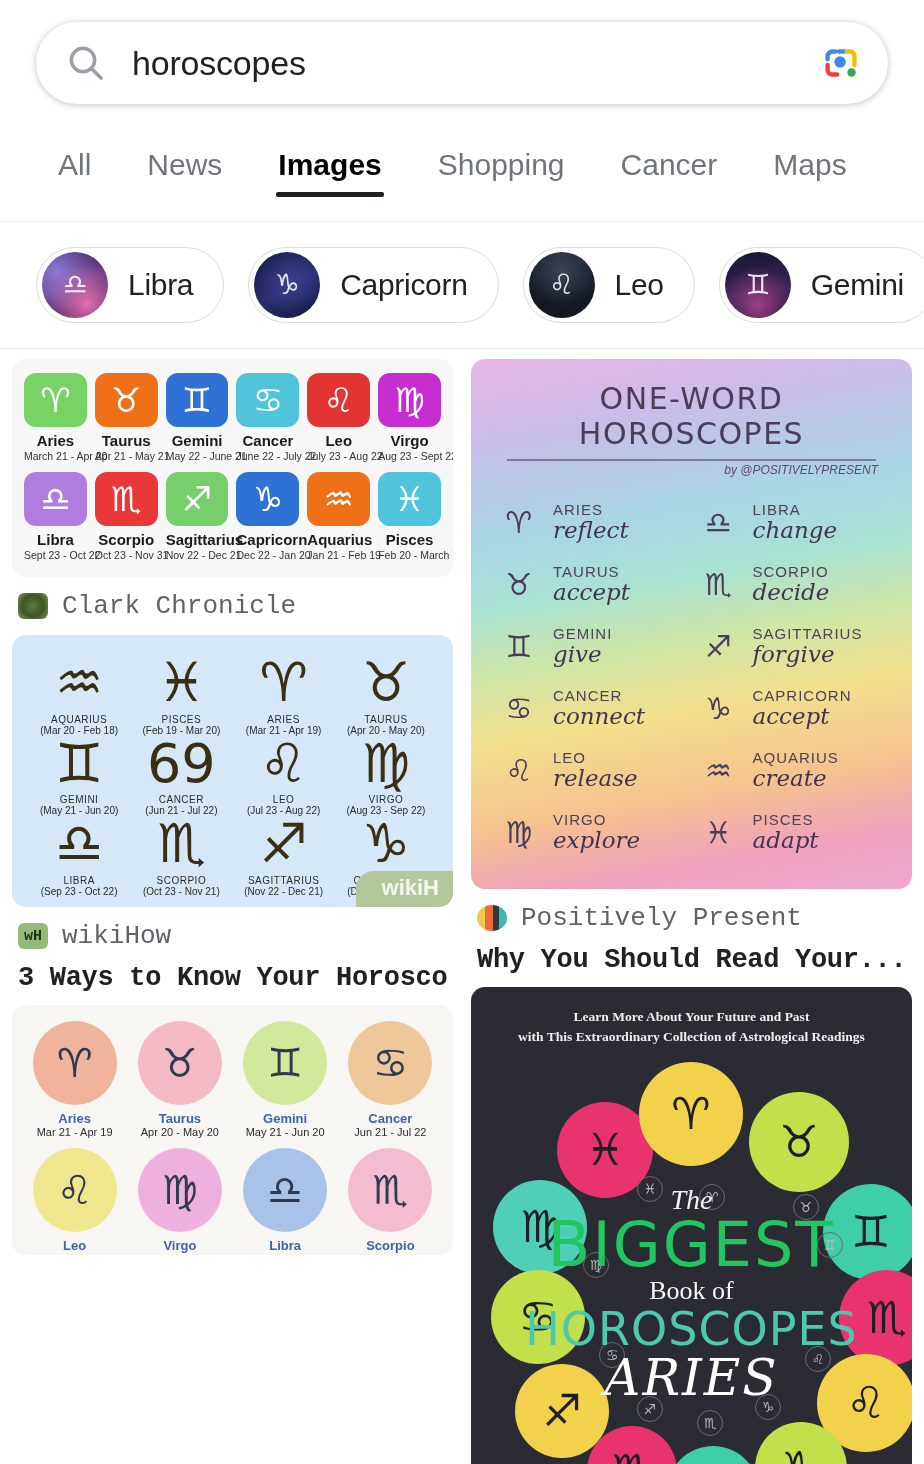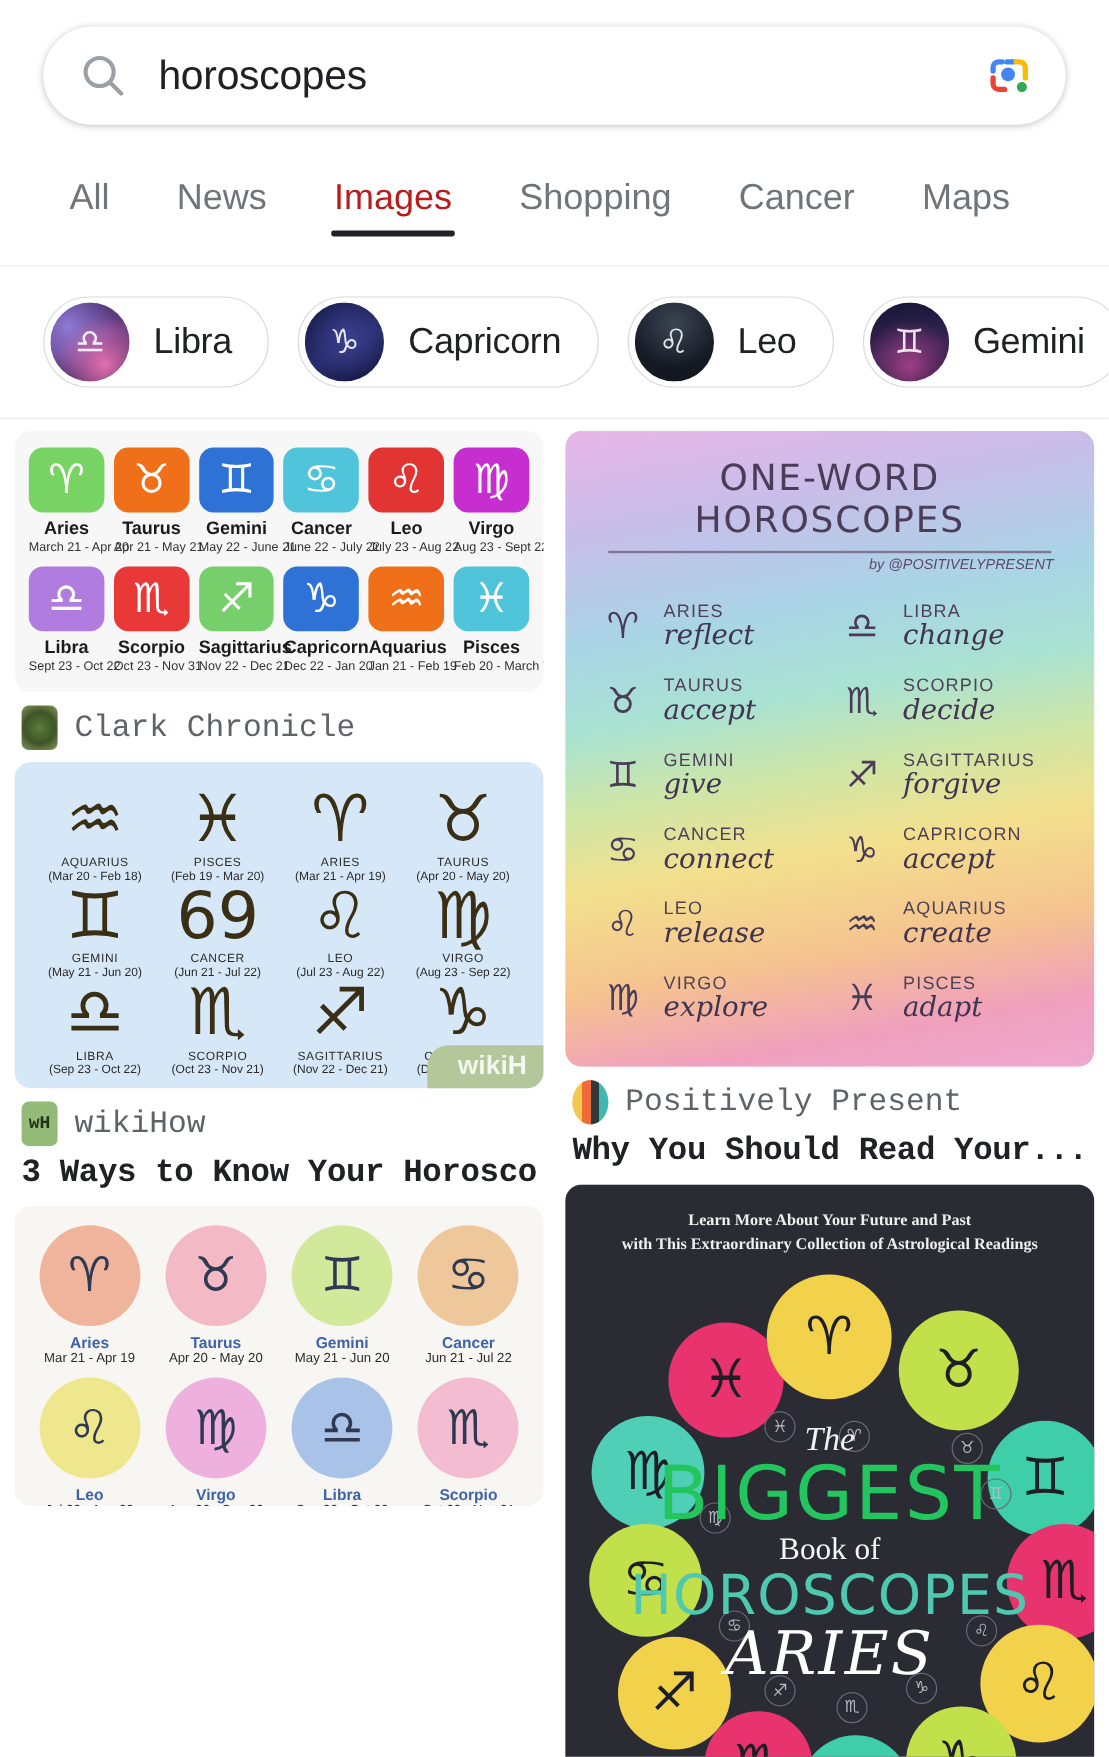--- a/index.html
+++ b/index.html
@@ -43,21 +43,21 @@
     white-space: nowrap;
   }
   .tab {
     position: relative;
     font-size: 30px;
     color: #70757a;
     padding: 16px 28px 0 28px;
     height: 89px;
     cursor: pointer;
   }
-  .tab.active { color: #b91c1c; font-weight: normal; }
+  .tab.active { color: #000000; font-weight: bold; }
   .tab.active::after {
     content: "";
     position: absolute;
     left: 26px; right: 26px; bottom: 24px;
     height: 5px; background: #202124; border-radius: 2px;
   }
 
   
   .chips {
     height: 127px;
@@ -122,21 +122,21 @@
     width: 100%;
     border-radius: 14px;
     overflow: hidden;
     position: relative;
   }
   .meta { padding: 12px 6px 0 6px; font-family: Liberation Mono, monospace; }
   .src {
     display: flex; align-items: center; gap: 14px;
     height: 34px;
   }
-  .favicon { width: 30px; height: 37px; flex: 0 0 30px; border-radius: 6px; overflow: hidden; position: relative; }
+  .favicon { width: 30px; height: 26px; flex: 0 0 30px; border-radius: 6px; overflow: hidden; position: relative; }
   .src-name { font-size: 26px; color: #5f6368; white-space: nowrap; overflow: hidden; }
   .title {
     margin-top: 10px;
     font-size: 27px; font-weight: bold; color: #202124;
     letter-spacing: -.3px;
     white-space: nowrap; overflow: hidden;
   }
 
   
   .zgrid { background: #f7f7f7; padding: 14px 12px 16px 12px; }

